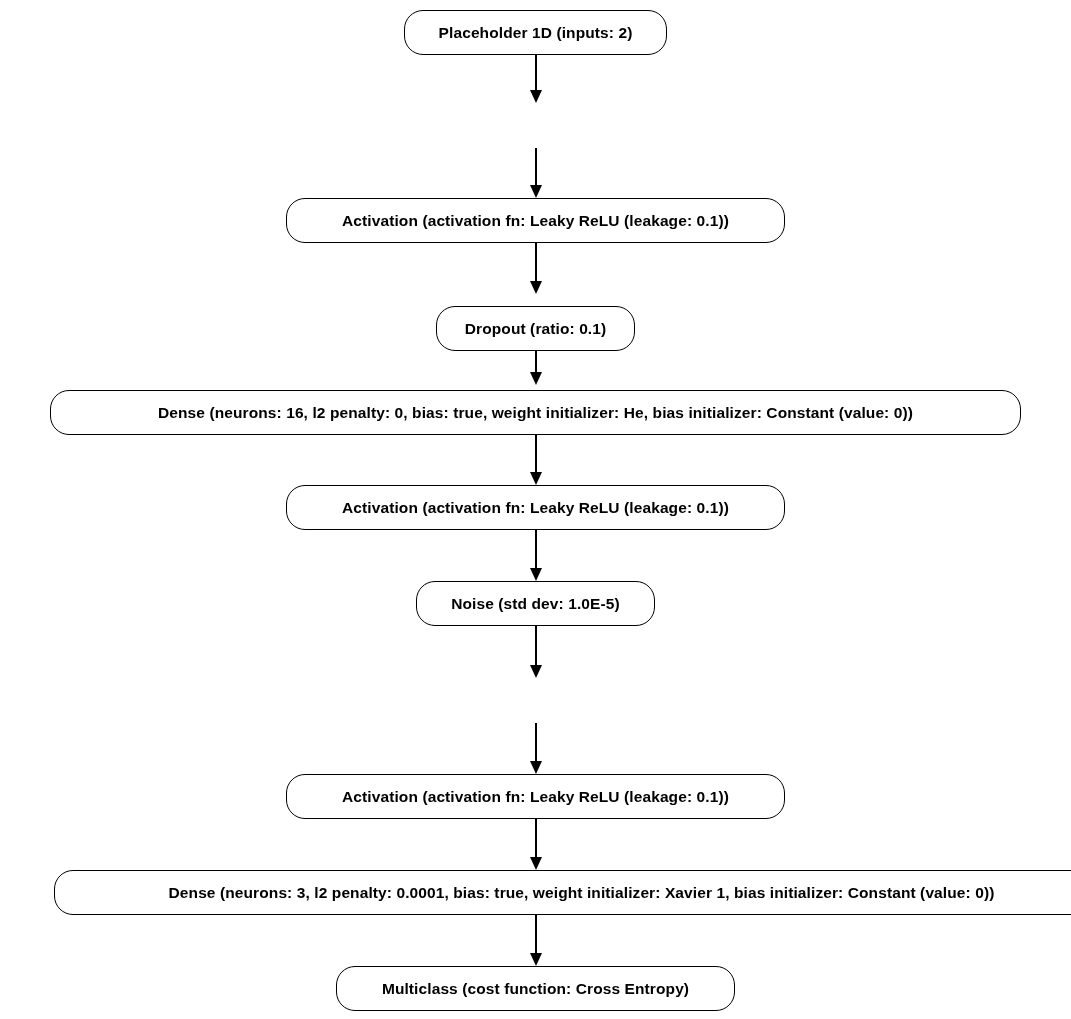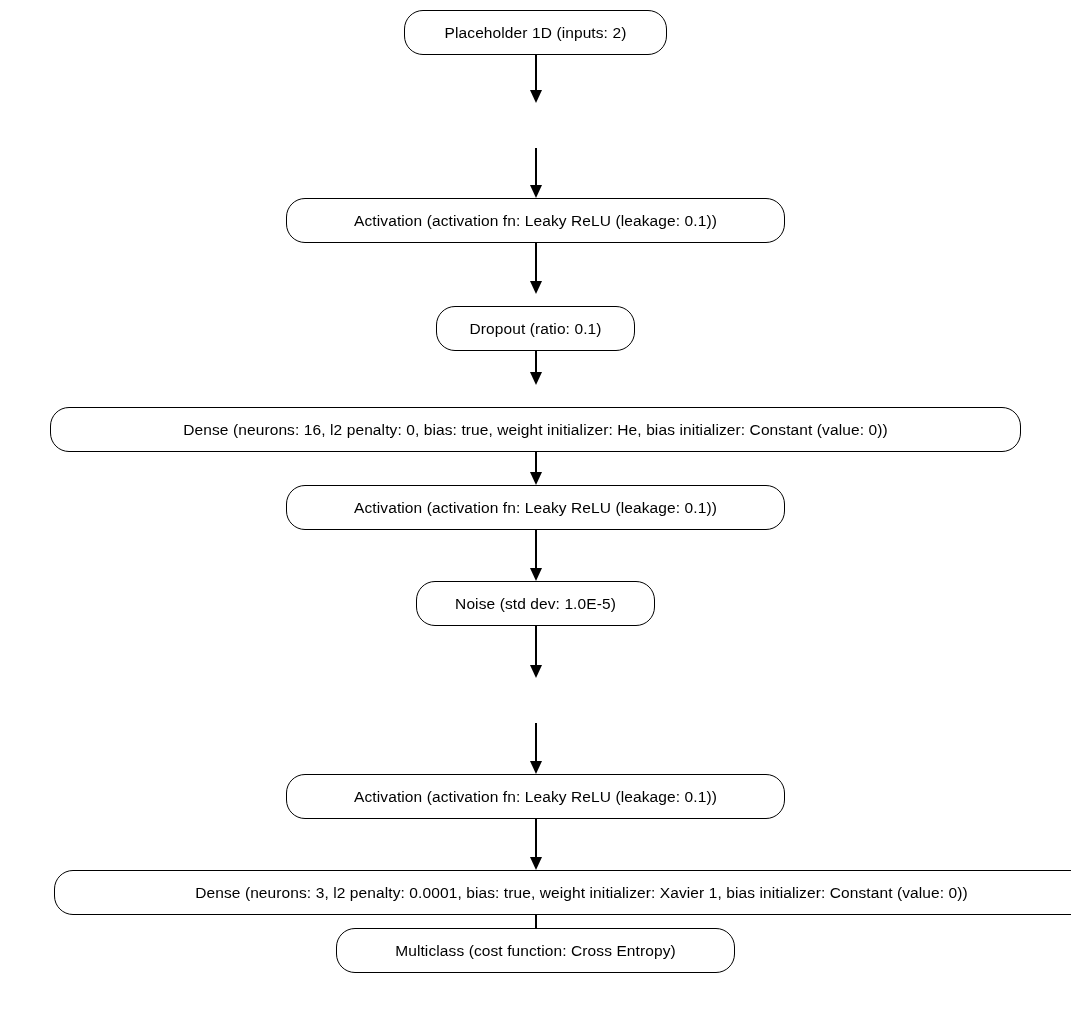--- a/index.html
+++ b/index.html
@@ -16,20 +16,21 @@
     font-family: "Liberation Sans", sans-serif;
     color: #000000;
   }
 
   #graph {
     position: absolute;
     left: 0;
     top: 0;
     width: 1071px;
     height: 986px;
+    font-weight: bold;
   }
 
   
   .node {
     position: absolute;
     box-sizing: border-box;
     background: #ffffff;
     border: 1.6px solid #000000;
     border-radius: 19px;
     display: flex;
@@ -115,32 +116,32 @@
 
   <div class="node" style="left: 404px; top: 10px; width: 263px; height: 45px;">
     <span class="node-label">Placeholder 1D (inputs: 2)</span>
   </div>
   <div class="node" style="left: 286px; top: 198px; width: 499px; height: 45px;">
     <span class="node-label">Activation (activation fn: Leaky ReLU (leakage: 0.1))</span>
   </div>
   <div class="node" style="left: 436px; top: 306px; width: 199px; height: 45px;">
     <span class="node-label">Dropout (ratio: 0.1)</span>
   </div>
-  <div class="node" style="left: 50px; top: 407px; width: 971px; height: 45px; text-align: center;">
+  <div class="node" style="left: 50px; top: 390px; width: 971px; height: 45px; text-align: center;">
     <span class="node-label">Dense (neurons: 16, l2 penalty: 0, bias: true, weight initializer: He, bias initializer: Constant (value: 0))</span>
   </div>
   <div class="node" style="left: 286px; top: 485px; width: 499px; height: 45px;">
     <span class="node-label">Activation (activation fn: Leaky ReLU (leakage: 0.1))</span>
   </div>
   <div class="node" style="left: 416px; top: 581px; width: 239px; height: 45px;">
     <span class="node-label">Noise (std dev: 1.0E-5)</span>
   </div>
   <div class="node" style="left: 286px; top: 774px; width: 499px; height: 45px;">
     <span class="node-label">Activation (activation fn: Leaky ReLU (leakage: 0.1))</span>
   </div>
   <div class="node" style="left: 8px; top: 870px; width: 1055px; height: 45px; margin-left: 46px;">
     <span class="node-label">Dense (neurons: 3, l2 penalty: 0.0001, bias: true, weight initializer: Xavier 1, bias initializer: Constant (value: 0))</span>
   </div>
-  <div class="node" style="left: 336px; top: 928px; width: 399px; height: 45px;">
+  <div class="node" style="left: 336px; top: 966px; width: 399px; height: 45px;">
     <span class="node-label">Multiclass (cost function: Cross Entropy)</span>
   </div>
 
 </div>
 
 </body></html>

